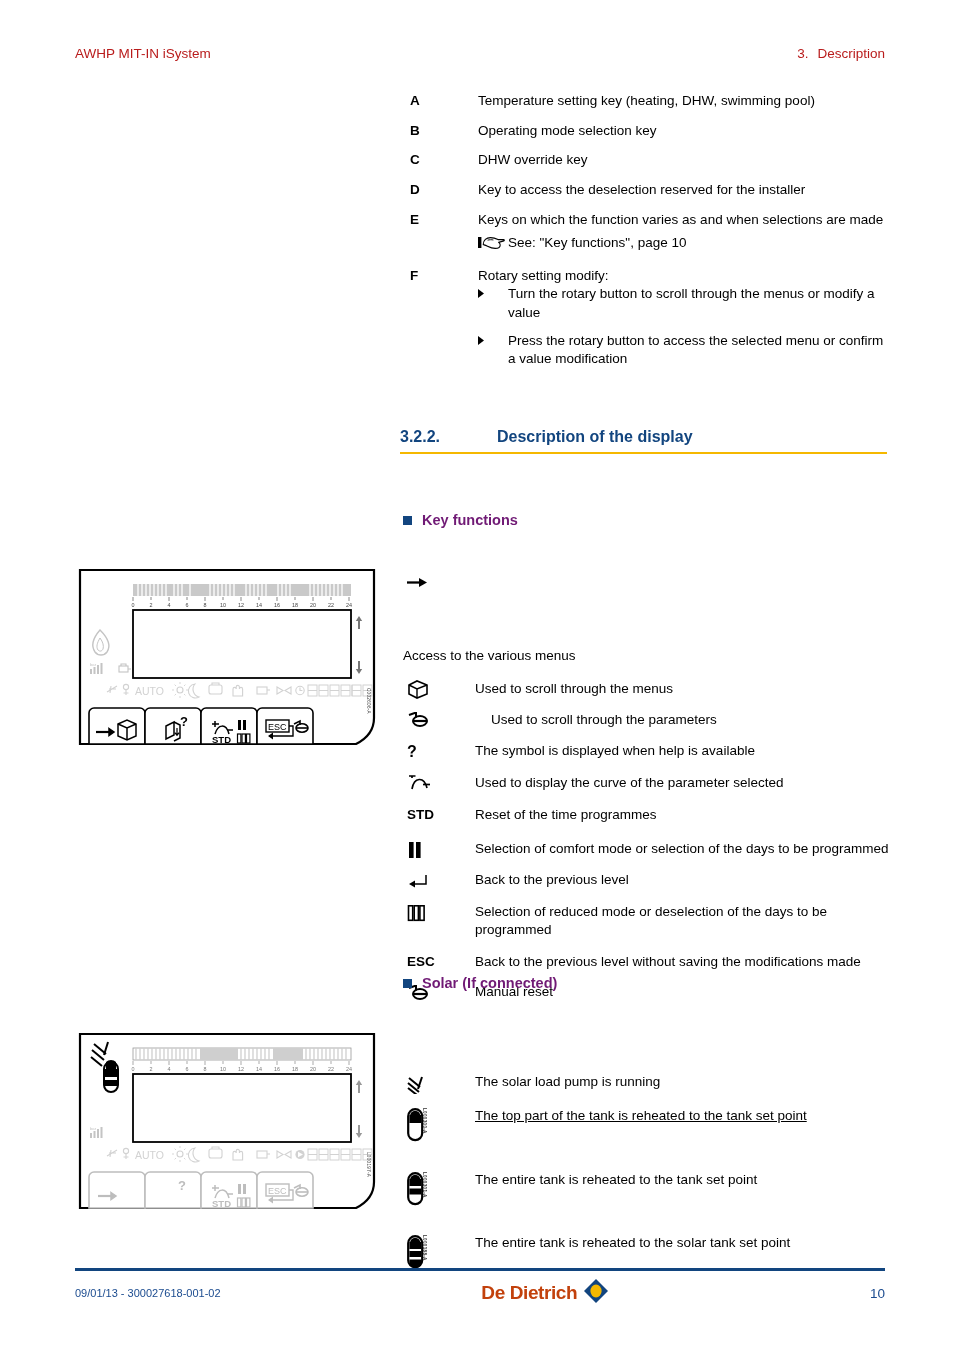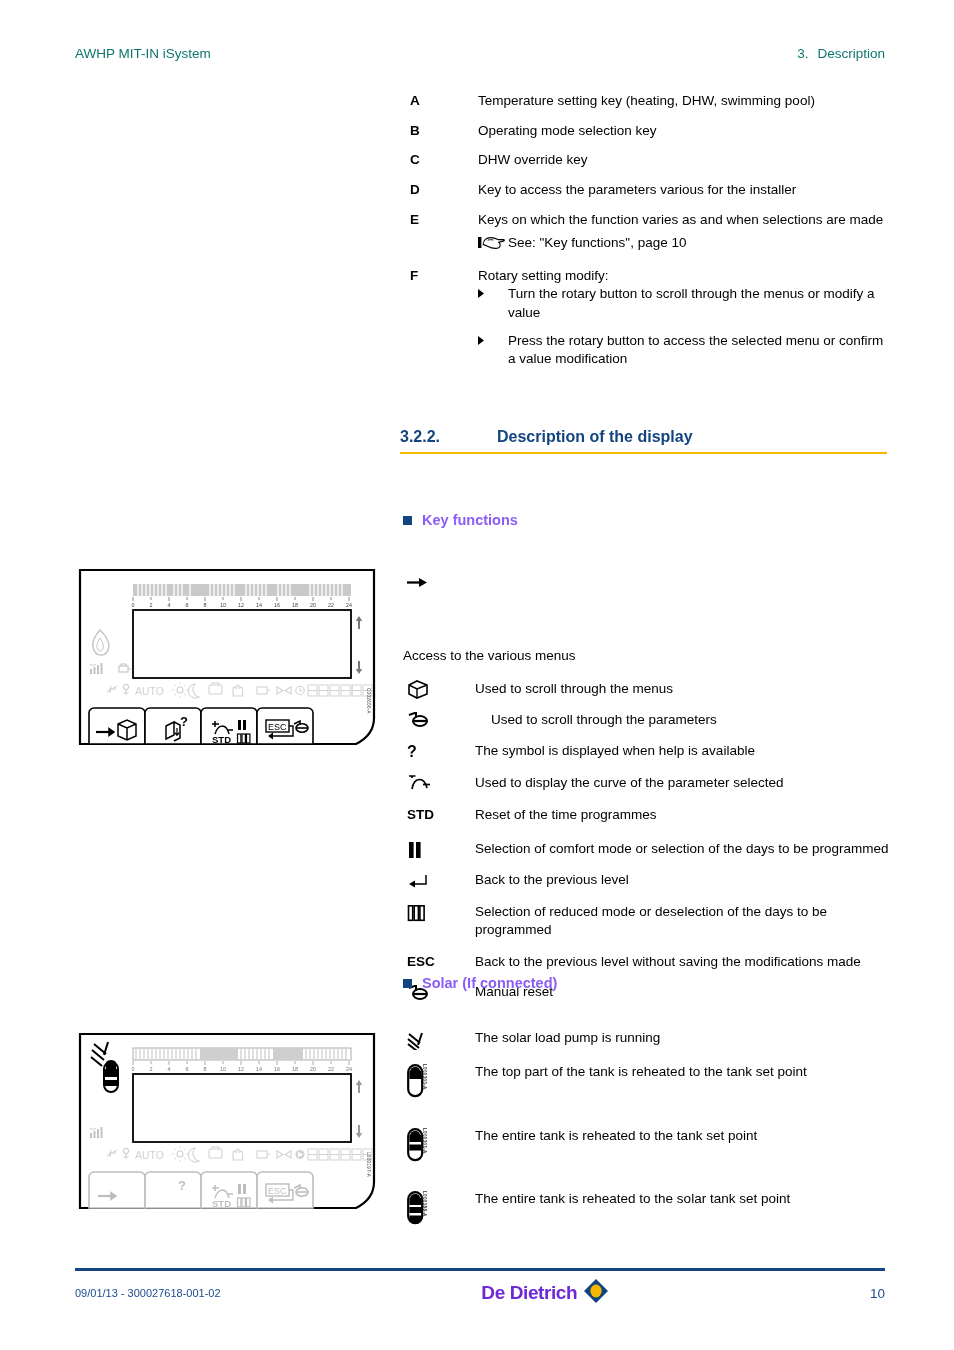--- a/index.html
+++ b/index.html
@@ -11,21 +11,21 @@
     color: #000;
     position: relative;
     overflow: hidden;
   }
   .page { position:absolute; inset:0; }
 
   
   .header {
     position:absolute; left:75px; top:46px; width:810px;
     display:flex; justify-content:space-between; align-items:baseline;
-    font-size:13.5px; color:#0f766e; font-weight:400;
+    font-size:13.5px; color:#b91c1c; font-weight:400;
   }
   .header .right { display:flex; gap:9px; }
 
   
   .keylist { position:absolute; left:410px; top:92px; width:480px; }
   .keyrow { display:flex; margin-bottom:11px; }
   .keyrow .letter {
     width:68px; flex:0 0 68px; font-weight:bold; font-size:13.5px; line-height:1.35;
   }
   .keyrow .desc { font-size:13.5px; line-height:1.38; }
@@ -41,21 +41,21 @@
   .sec-head {
     position:absolute; left:400px; top:428px; width:487px;
     border-bottom:2.5px solid #f5b800; padding-bottom:6px;
     display:flex; color:#12457f; font-weight:bold; font-size:16px;
   }
   .sec-head .num { width:97px; flex:0 0 97px; }
 
   
   .sub-head {
     position:absolute; display:flex; align-items:center; gap:10px;
-    color:#8b5cf6; font-weight:bold; font-size:14.5px;
+    color:#701a75; font-weight:bold; font-size:14.5px;
   }
   .sq { width:9px; height:9px; background:#12457f; display:block; }
 
   
   .itable { position:absolute; }
   .irow { display:flex; margin-bottom:0; }
   .irow .icell {
     width:72px; flex:0 0 72px;
     display:flex; align-items:flex-start; justify-content:flex-start;
     padding-top:2px; padding-left:4px;
@@ -83,21 +83,21 @@
     position:absolute; left:75px; top:1268px; width:810px; height:3px;
     background:#12457f;
   }
   .footer {
     position:absolute; left:75px; top:1278px; width:810px;
     display:flex; align-items:center; justify-content:space-between;
   }
   .footer .fdate { font-size:11px; color:#1b4b8f; }
   .footer .fpage { font-size:13.5px; color:#1b4b8f; }
   .brand { display:flex; align-items:center; gap:6px; }
-  .brand-text { font-size:19px; font-weight:bold; color:#6d28d9; letter-spacing:-.4px; }
+  .brand-text { font-size:19px; font-weight:bold; color:#c2410c; letter-spacing:-.4px; }
 </style>
 </head>
 <body>
 
 <div class="page">
 
   <div class="header">
     <span>AWHP MIT-IN iSystem</span>
     <span class="right">
       <span>3.</span>
@@ -117,21 +117,21 @@
       <div class="desc">Operating mode selection key</div>
     </div>
 
     <div class="keyrow">
       <div class="letter">C</div>
       <div class="desc">DHW override key</div>
     </div>
 
     <div class="keyrow">
       <div class="letter">D</div>
-      <div class="desc">Key to access the parameters various for the installer</div>
+      <div class="desc">Key to access the deselection reserved for the installer</div>
     </div>
 
     <div class="keyrow">
       <div class="letter">E</div>
       <div class="desc">
         <span>Keys on which the function varies as and when selections are made</span>
         <div class="seeline">
           <span class="hand-icon">
             <svg width="27" height="15" viewBox="0 0 27 15">
               <rect x="0" y="2" width="3.4" height="11" fill="#000"></rect>
@@ -563,35 +563,35 @@
         <g>
           <path d="M216 156 l6 -3 v4" stroke-width="1.6"></path>
           <ellipse cx="224" cy="160" rx="6" ry="4.2" stroke-width="1.6"></ellipse>
           <path d="M218 160 h12" stroke-width="1.6"></path>
         </g>
       </g>
     </svg>
     <span class="refcode" style="left:288px; top:120px;">L000197-A</span>
   </div>
 
-  <div class="itable" style="left:403px; top:1028px; width:487px;">
+  <div class="itable" style="left:403px; top:1072px; width:487px;">
 
     <div class="irow" style="margin-bottom:12px;">
       <div class="icell">
         <svg width="22" height="18" viewBox="0 0 22 18" style="margin-top:2px">
           <g stroke="#000" stroke-width="2" fill="none">
             <path d="M2 2 l11 9 M1 7 l11 9 M1 12 l9 7"></path>
             <path d="M15 1 l-4 12"></path>
           </g>
         </svg>
       </div>
       <div class="tcell">The solar load pump is running</div>
     </div>
 
-    <div class="irow" style="margin-bottom:25px;">
+    <div class="irow" style="margin-bottom:25px;text-decoration:underline;">
       <div class="icell" style="position:relative;">
         <span>
           <svg width="17" height="34" viewBox="0 0 17 34">
             <rect x="1.2" y="1.2" width="14" height="31" rx="7" fill="#fff" stroke="#000" stroke-width="2.2"></rect>
             <path d="M3 8 a5.2 5.2 0 0 1 10.4 0 v6 h-10.4 Z" fill="#000"></path>
             <rect x="2.4" y="7" width="12" height="8" fill="#000"></rect>
           </svg>
         </span>
         <span class="tankref" style="left:19px; top:2px;">L000300-A</span>
       </div>

